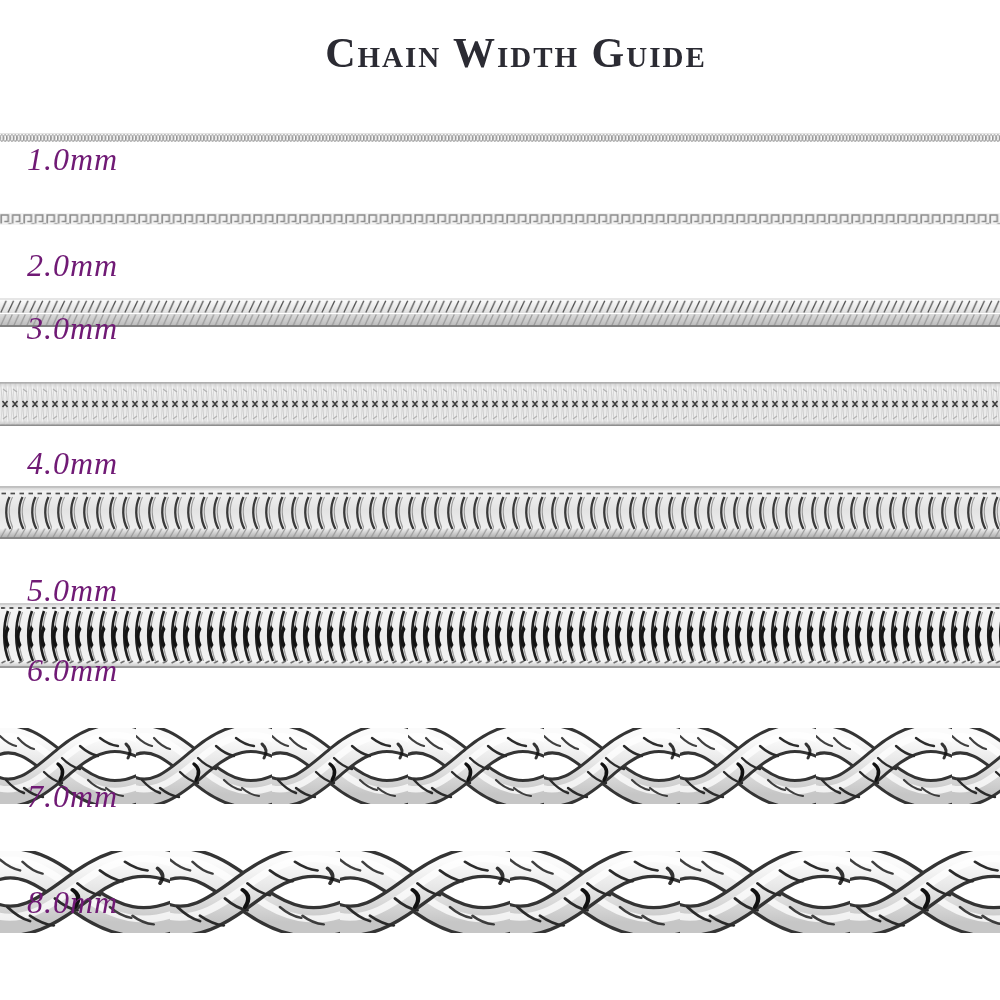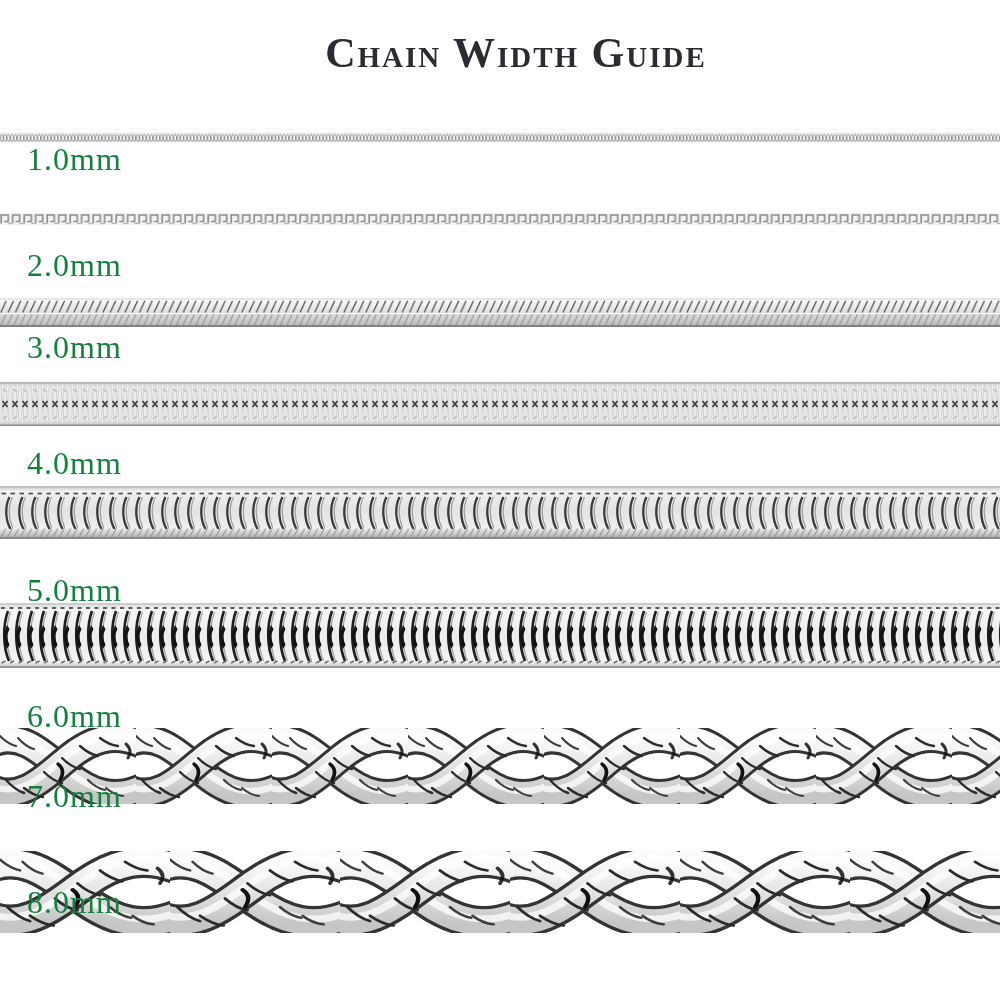--- a/index.html
+++ b/index.html
@@ -9,21 +9,21 @@
   }
   .title{
     position:absolute;top:14px;left:0;width:1000px;text-align:center;
     font-variant:small-caps;font-size:42px;font-weight:600;
     letter-spacing:2px;color:#2b2b33;margin:16px;line-height:1.1;
   }
   .chain-strip{position:absolute;left:0;width:1000px;margin:0;padding:0;}
   .chain-strip svg{display:block;}
   .size-label{
     position:absolute;left:27px;font-size:32px;line-height:1;
-    color:#15803d;letter-spacing:1px;
+    color:#701a75;letter-spacing:1px;font-style:italic;
   }
 </style>
 </head>
 <body>
 
 <div id="stage">
 
   <h1 class="title">Chain Width Guide</h1>
 
   <figure class="chain-strip" style="top:132px">
@@ -71,21 +71,21 @@
         </pattern>
       </defs>
       <rect width="1000" height="29" fill="url(#g3)"></rect>
       <rect x="0" y="2" width="1000" height="13" fill="url(#p3a)"></rect>
       <line x1="0" y1="15.5" x2="1000" y2="15.5" stroke="#ffffff" stroke-width="1"></line>
       <rect x="0" y="16" width="1000" height="12" fill="url(#p3b)"></rect>
       <line x1="0" y1="1" x2="1000" y2="1" stroke="#cfcfcf" stroke-width="1"></line>
       <line x1="0" y1="28" x2="1000" y2="28" stroke="#6f6f6f" stroke-width="1.4"></line>
     </svg>
   </figure>
-  <div class="size-label" style="top:331px">3.0mm</div>
+  <div class="size-label" style="top:312px">3.0mm</div>
 
   <figure class="chain-strip" style="top:382px">
     <svg width="1000" height="44" viewBox="0 0 1000 44">
       <defs>
         <linearGradient id="g4" x1="0" y1="0" x2="0" y2="1">
           <stop offset="0" stop-color="#c8c8c8"></stop>
             <stop offset="0.12" stop-color="#f3f3f3"></stop>
           <stop offset="0.5" stop-color="#e5e5e5"></stop>
             <stop offset="0.88" stop-color="#f0f0f0"></stop>
           <stop offset="1" stop-color="#b4b4b4"></stop>
@@ -159,21 +159,21 @@
           <path d="M1.5,60 l4,-2" fill="none" stroke="#6a6a6a" stroke-width="1.4"></path>
         </pattern>
       </defs>
       <rect width="1000" height="65" fill="url(#g6)"></rect>
       <rect width="1000" height="65" fill="url(#r6)"></rect>
       <rect width="1000" height="65" fill="url(#d6a)"></rect>
       <line x1="0" y1="1" x2="1000" y2="1" stroke="#c2c2c2" stroke-width="1.2"></line>
       <line x1="0" y1="64" x2="1000" y2="64" stroke="#8a8a8a" stroke-width="1.5"></line>
     </svg>
   </figure>
-  <div class="size-label" style="top:700px">6.0mm</div>
+  <div class="size-label" style="top:654px">6.0mm</div>
 
   <figure class="chain-strip" style="top:728px">
     <svg width="1000" height="76" viewBox="0 0 1000 76">
       <defs>
         <linearGradient id="c7g" x1="0" y1="0" x2="0" y2="1">
           <stop offset="0" stop-color="#fbfbfb"></stop>
             <stop offset="0.5" stop-color="#e4e4e4"></stop>
           <stop offset="1" stop-color="#c6c6c6"></stop>
         </linearGradient>
         <pattern id="c7p" width="136" height="76" patternUnits="userSpaceOnUse">

